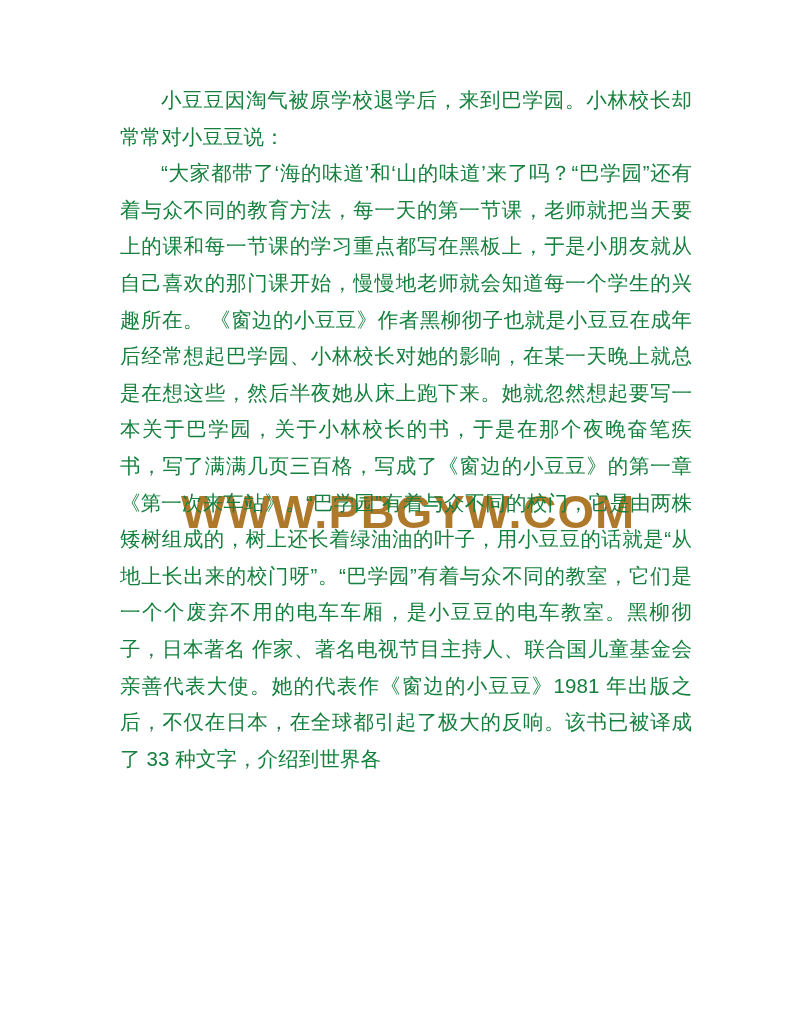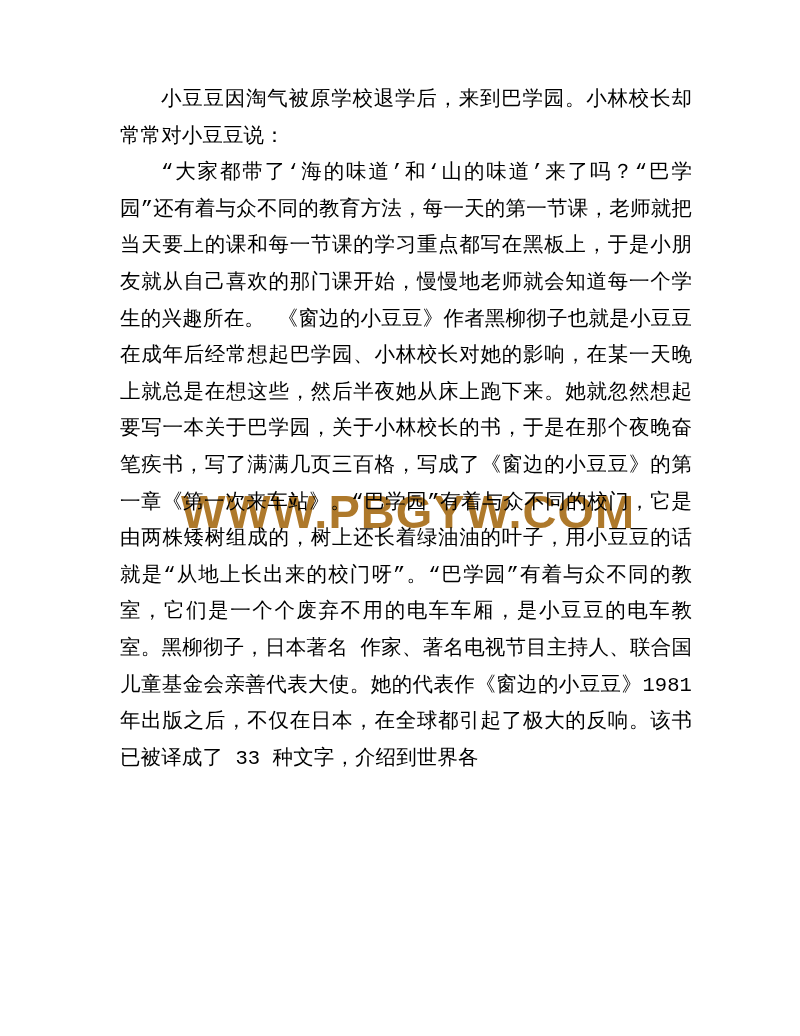--- a/index.html
+++ b/index.html
@@ -48,24 +48,24 @@
     position: absolute;
     left: 120px;
     top: 82px;
     width: 572px;
     z-index: 2;
   }
 
   p.para {
     margin: 0;
     padding: 0;
-    font-family: Liberation Mono, monospace;
+    font-family: Liberation Sans, sans-serif;
     font-size: 20.5px;
     line-height: 36.6px;
-    color: #000000;
+    color: #15803d;
     text-align: justify;
     text-justify: inter-ideograph;
     text-indent: 2em;
     word-break: break-all;
     letter-spacing: 0.1px;
   }
 </style>
 </head>
 <body>
 

